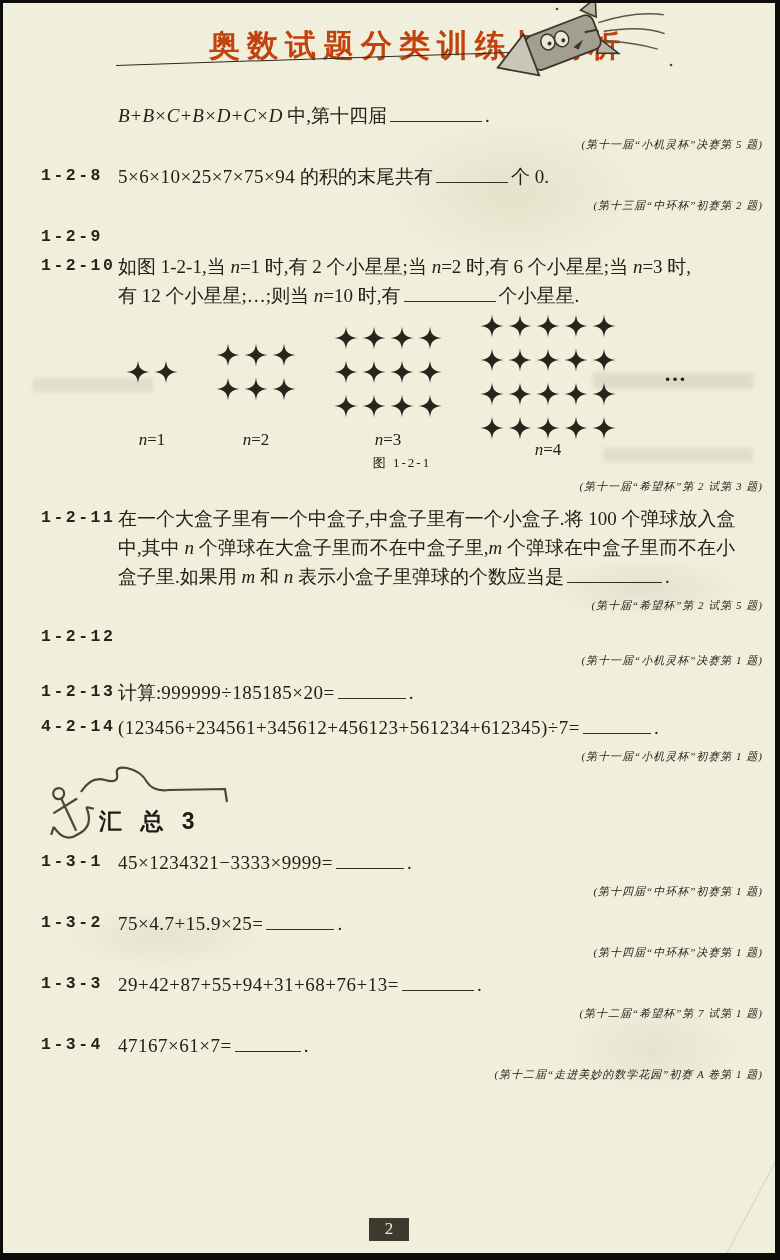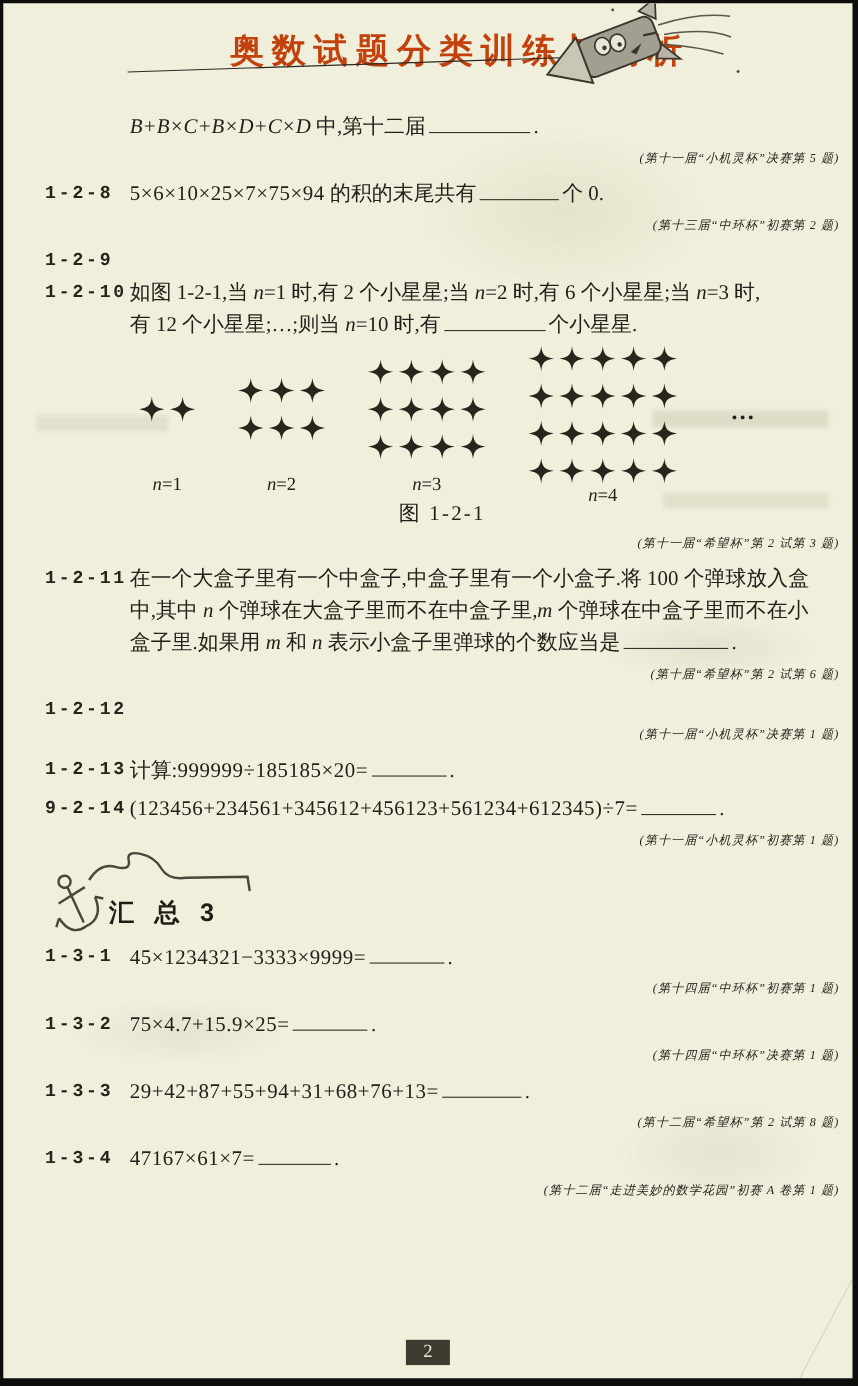--- a/index.html
+++ b/index.html
@@ -51,21 +51,21 @@
   }
   
   .figure{margin:4px 0 2px 0;}
   .fig-groups{display:flex;align-items:stretch;margin-left:85px;}
   .fig-col{display:flex;flex-direction:column;height:138px;margin-right:38px;}
   .fig-gridwrap{flex:1;display:flex;align-items:center;justify-content:center;}
   .fig-grid{display:grid;}
   .star{width:24px;height:24px;display:block;}
   .fig-label{height:22px;text-align:center;font-size:17px;}
   .fig-ellipsis{align-self:center;font-size:22px;font-weight:700;margin-left:10px;letter-spacing:2px;padding-bottom:18px;}
-  .fig-caption{text-align:center;font-size:19px;margin-top:2px;letter-spacing:2px;}
+  .fig-caption{text-align:center;font-size:13px;margin-top:2px;letter-spacing:2px;}
   
   .section-head{position:relative;height:62px;margin-top:12px;}
   .section-head svg{position:absolute;left:-12px;top:-22px;}
   .section-title{
     position:absolute;left:58px;top:26px;
     font-size:23px;font-weight:700;letter-spacing:6px;color:#1f1c16;
     font-family:"Liberation Sans","DejaVu Sans",sans-serif;
   }
   
   .badge{
@@ -130,21 +130,21 @@
       </g>
       <circle cx="178" cy="62" r="1.3" fill="#4a463a"></circle>
       <circle cx="64" cy="6" r="1.3" fill="#4a463a"></circle>
     </svg>
   </div>
 
   <main class="content" id="content">
       <div class="prob">
         <div class="pnum"></div>
         <div class="plines">
-          <div class="pline"><span class="v">B+B×C+B×D+C×D</span><span class="cn"> 中,第十二届</span><span class="blank" style="width: 92px;"></span><span class="cn">.</span></div>
+          <div class="pline"><span class="v">B+B×C+B×D+C×D</span><span class="cn"> 中,第十四届</span><span class="blank" style="width: 92px;"></span><span class="cn">.</span></div>
         </div>
       </div>
       <div class="source">(第十一届“小机灵杯”决赛第 5 题)</div>
       <div class="prob">
         <div class="pnum">1-2-8</div>
         <div class="plines">
           <div class="pline"><span class="m">5×6×10×25×7×75×94</span><span class="cn"> 的积的末尾共有</span><span class="blank" style="width: 72px;"></span><span class="cn">个 0.</span></div>
         </div>
       </div>
       <div class="source">(第十三届“中环杯”初赛第 2 题)</div>
@@ -314,33 +314,33 @@
       </div>
       <div class="source">(第十一届“希望杯”第 2 试第 3 题)</div>
       <div class="prob">
         <div class="pnum">1-2-11</div>
         <div class="plines">
           <div class="pline"><span class="cn">在一个大盒子里有一个中盒子,中盒子里有一个小盒子.将 100 个弹球放入盒</span></div>
           <div class="pline"><span class="cn">中,其中 </span><span class="v">n</span><span class="cn"> 个弹球在大盒子里而不在中盒子里,</span><span class="v">m</span><span class="cn"> 个弹球在中盒子里而不在小</span></div>
           <div class="pline"><span class="cn">盒子里.如果用 </span><span class="v">m</span><span class="cn"> 和 </span><span class="v">n</span><span class="cn"> 表示小盒子里弹球的个数应当是</span><span class="blank" style="width: 95px;"></span><span class="cn">.</span></div>
         </div>
       </div>
-      <div class="source">(第十届“希望杯”第 2 试第 6 题)</div>
+      <div class="source">(第十届“希望杯”第 2 试第 5 题)</div>
       <div class="prob">
         <div class="pnum">1-2-12</div>
       </div>
       <div class="source">(第十一届“小机灵杯”决赛第 1 题)</div>
       <div class="prob">
         <div class="pnum">1-2-13</div>
         <div class="plines">
           <div class="pline"><span class="cn">计算:</span><span class="m">999999÷185185×20=</span><span class="blank" style="width: 68px;"></span><span class="cn">.</span></div>
         </div>
       </div>
       <div class="prob">
-        <div class="pnum">9-2-14</div>
+        <div class="pnum">4-2-14</div>
         <div class="plines">
           <div class="pline"><span class="m">(123456+234561+345612+456123+561234+612345)÷7=</span><span class="blank" style="width: 68px;"></span><span class="cn">.</span></div>
         </div>
       </div>
       <div class="source">(第十一届“小机灵杯”初赛第 1 题)</div>
       <div class="section-head">
   <svg width="230" height="88" viewBox="0 0 230 88">
     <g fill="none" stroke="#4a463a" stroke-width="2.2">
 
       <path d="M52 34 Q62 18 76 22 Q90 26 88 16 Q86 8 98 10 Q112 13 118 24 Q124 34 140 32 L196 31 L198 44"></path>
@@ -369,21 +369,21 @@
           <div class="pline"><span class="m">75×4.7+15.9×25=</span><span class="blank" style="width: 68px;"></span><span class="cn">.</span></div>
         </div>
       </div>
       <div class="source">(第十四届“中环杯”决赛第 1 题)</div>
       <div class="prob">
         <div class="pnum">1-3-3</div>
         <div class="plines">
           <div class="pline"><span class="m">29+42+87+55+94+31+68+76+13=</span><span class="blank" style="width: 72px;"></span><span class="cn">.</span></div>
         </div>
       </div>
-      <div class="source">(第十二届“希望杯”第 2 试第 8 题)</div>
+      <div class="source">(第十二届“希望杯”第 7 试第 1 题)</div>
       <div class="prob">
         <div class="pnum">1-3-4</div>
         <div class="plines">
           <div class="pline"><span class="m">47167×61×7=</span><span class="blank" style="width: 66px;"></span><span class="cn">.</span></div>
         </div>
       </div>
       <div class="source">(第十二届“走进美妙的数学花园”初赛 A 卷第 1 题)</div>
     </main>
 
   <div class="badge">2</div>

